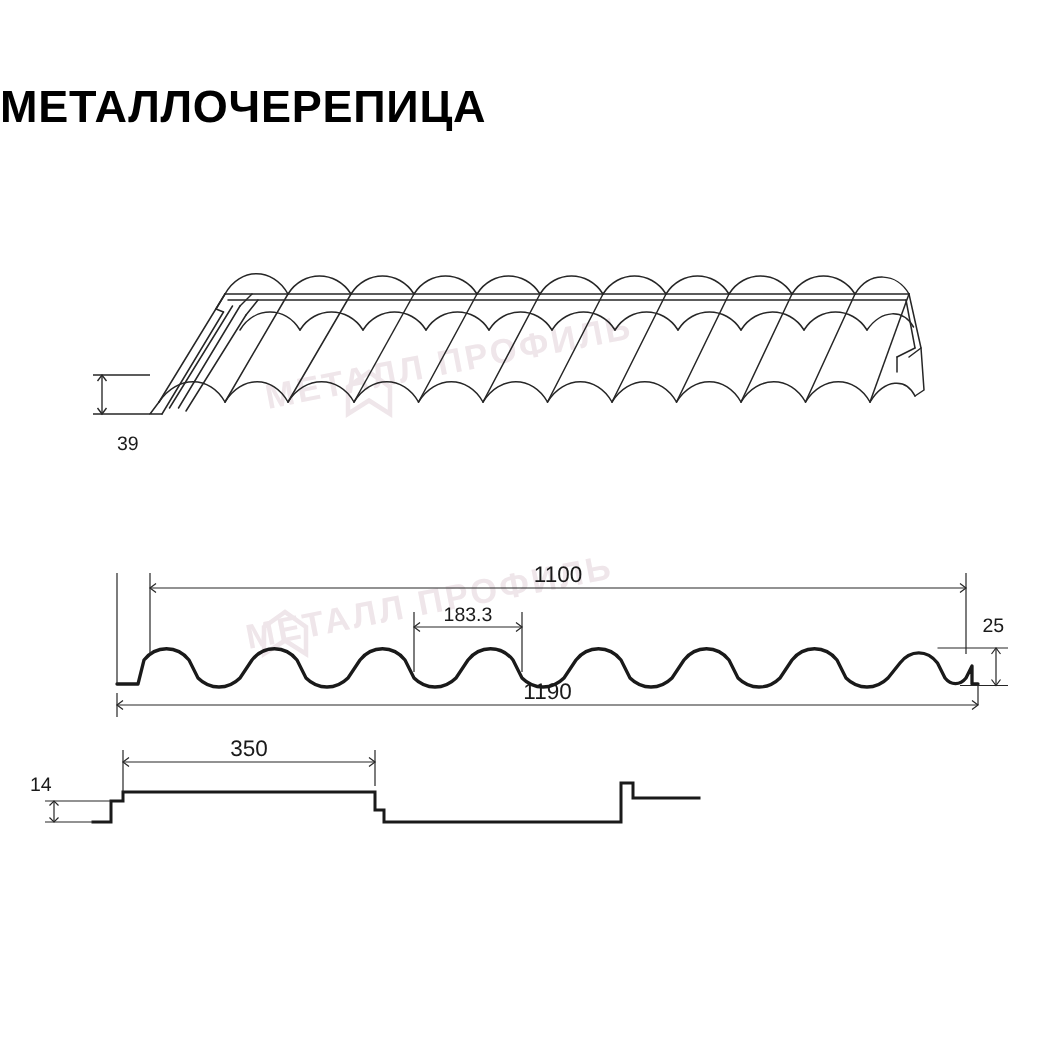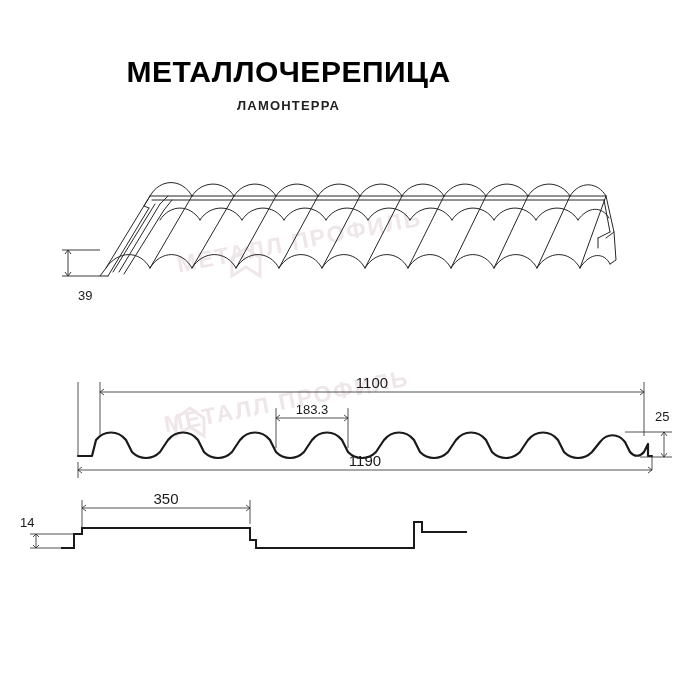--- a/index.html
+++ b/index.html
@@ -20,21 +20,21 @@
     left: 0;
     top: 0;
     width: 700px;
     height: 700px;
   }
   .title-block {
     position: absolute;
     left: 0;
     top: 55px;
     width: 577px;
-    text-align: center;
+    text-align: left;
   }
   .main-title {
     font-size: 30px;
     font-weight: bold;
     letter-spacing: 0.5px;
     color: #000000;
     line-height: 34px;
   }
   .sub-title {
     font-size: 13px;
@@ -76,21 +76,20 @@
     fill: #1a1a1a;
   }
 </style>
 </head>
 <body>
 
 <div id="page">
 
   <div class="title-block">
     <div class="main-title">МЕТАЛЛОЧЕРЕПИЦА</div>
-    <div class="sub-title">ЛАМОНТЕРРА</div>
   </div>
 
   <div class="wm wm1">МЕТАЛЛ ПРОФИЛЬ</div>
   <div class="wm wm2">МЕТАЛЛ ПРОФИЛЬ</div>
 
   <svg class="drawing" viewBox="0 0 700 700">
 
     <g fill="none" stroke="#efe6ea" stroke-width="3">
       <path d="M232 258 l14 -10 l14 10 l0 18 l-14 -9 l-14 9 z"></path>
     </g>

